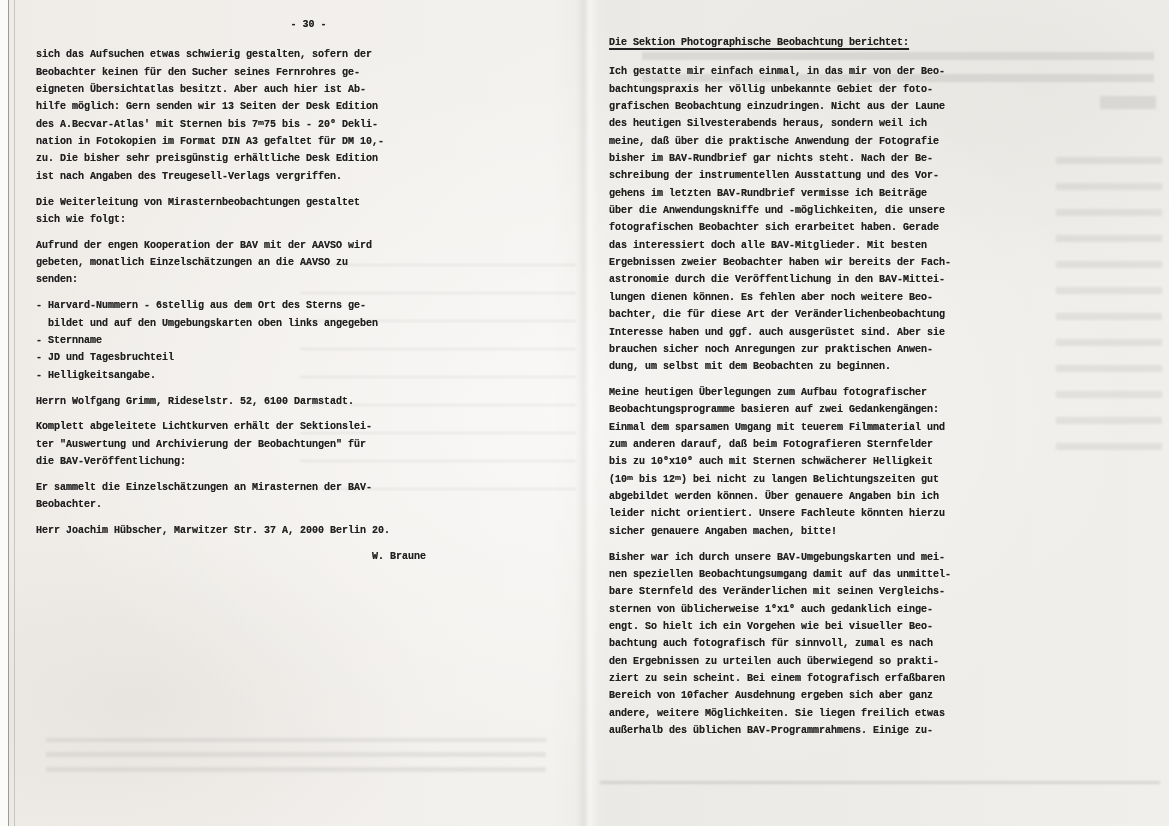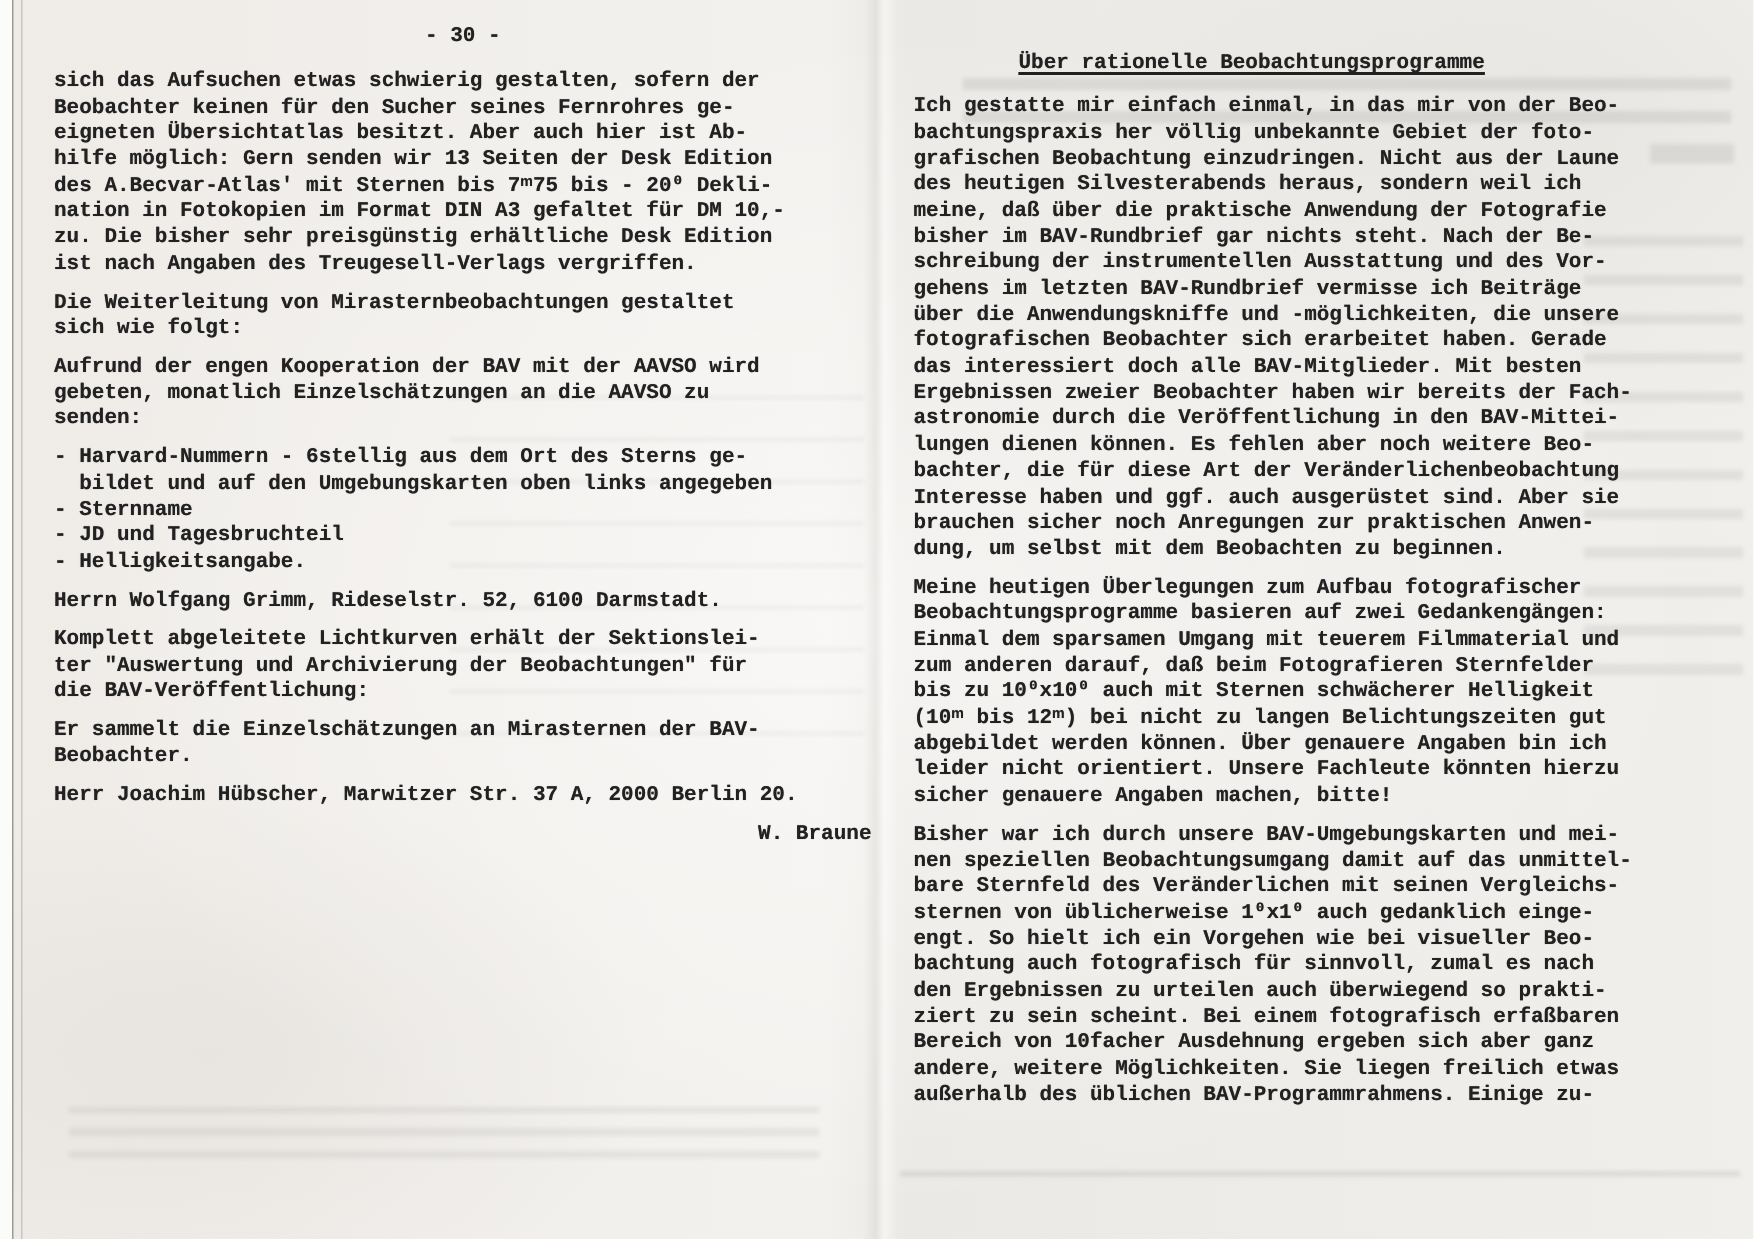--- a/index.html
+++ b/index.html
@@ -6,36 +6,36 @@
   .canvas {
     position:relative; width:1169px; height:826px; overflow:hidden;
     background:
       radial-gradient(ellipse 420px 260px at 12% 85%, rgba(120,115,105,0.07), transparent 70%),
       radial-gradient(ellipse 500px 300px at 90% 10%, rgba(120,115,105,0.06), transparent 70%),
       radial-gradient(ellipse 700px 500px at 50% 50%, rgba(255,255,255,0.5), transparent 80%),
       linear-gradient(90deg, #efece8 0%, #f3f1ee 47%, #ebe9e5 52%, #f1efec 100%);
     font-family:"Liberation Mono","DejaVu Sans Mono","DejaVu Sans",monospace;
   }
   .page {
-    position:absolute; color:#212121; font-size:14px; line-height:17.35px;
+    position:absolute; color:#212121; font-size:10px; line-height:17.35px;
     font-weight:700; text-shadow:0 0 0.5px rgba(25,25,25,0.6);
   }
   .page p { margin:0 0 8.5px 0; white-space:pre-wrap; }
   .pagenum { text-align:center; margin:0 0 13px 0; white-space:pre; }
   .left-page  { left:36px;  top:16px; width:545px; }
   .right-page { left:609px; top:34px; width:558px; }
   .section-heading {
     margin:0 0 12px 0; white-space:pre;
     text-decoration:underline; text-underline-offset:3px; text-decoration-thickness:1.5px;
   }
   .article-heading {
     margin:0 0 12px 70px; white-space:pre;
     text-decoration:underline; text-underline-offset:3px; text-decoration-thickness:1.5px;
   }
-  .signature { margin:3px 0 0 336px; white-space:pre;text-align:right; }
+  .signature { margin:3px 0 0 336px; white-space:pre; }
 
   
   .edge-strip { position:absolute; left:0; top:0; width:8px; height:826px; background:#fbfbf9; }
   .edge-line  { position:absolute; top:0; width:1px; height:826px; }
   .edge-line.l1 { left:8px;  background:rgba(90,90,90,0.55); }
   .edge-line.l2 { left:14px; background:rgba(130,130,130,0.35); }
   .gutter {
     position:absolute; left:576px; top:0; width:22px; height:826px;
     background:linear-gradient(90deg, transparent, rgba(150,145,138,0.12) 35%,
                rgba(255,255,255,0.45) 62%, transparent);
@@ -97,21 +97,21 @@
     <p>Komplett abgeleitete Lichtkurven erhält der Sektionslei-
 ter "Auswertung und Archivierung der Beobachtungen" für
 die BAV-Veröffentlichung:</p>
     <p>Er sammelt die Einzelschätzungen an Mirasternen der BAV-
 Beobachter.</p>
     <p>Herr Joachim Hübscher, Marwitzer Str. 37 A, 2000 Berlin 20.</p>
     <div class="signature">W. Braune</div>
   </div>
 
   <div class="page right-page">
-    <div class="article-heading">Über rationelle Beobachtungsprogramme</div>
+    <div class="section-heading">Die Sektion Photographische Beobachtung berichtet:</div>
     <p>Ich gestatte mir einfach einmal, in das mir von der Beo-
 bachtungspraxis her völlig unbekannte Gebiet der foto-
 grafischen Beobachtung einzudringen. Nicht aus der Laune
 des heutigen Silvesterabends heraus, sondern weil ich
 meine, daß über die praktische Anwendung der Fotografie
 bisher im BAV-Rundbrief gar nichts steht. Nach der Be-
 schreibung der instrumentellen Ausstattung und des Vor-
 gehens im letzten BAV-Rundbrief vermisse ich Beiträge
 über die Anwendungskniffe und -möglichkeiten, die unsere
 fotografischen Beobachter sich erarbeitet haben. Gerade

